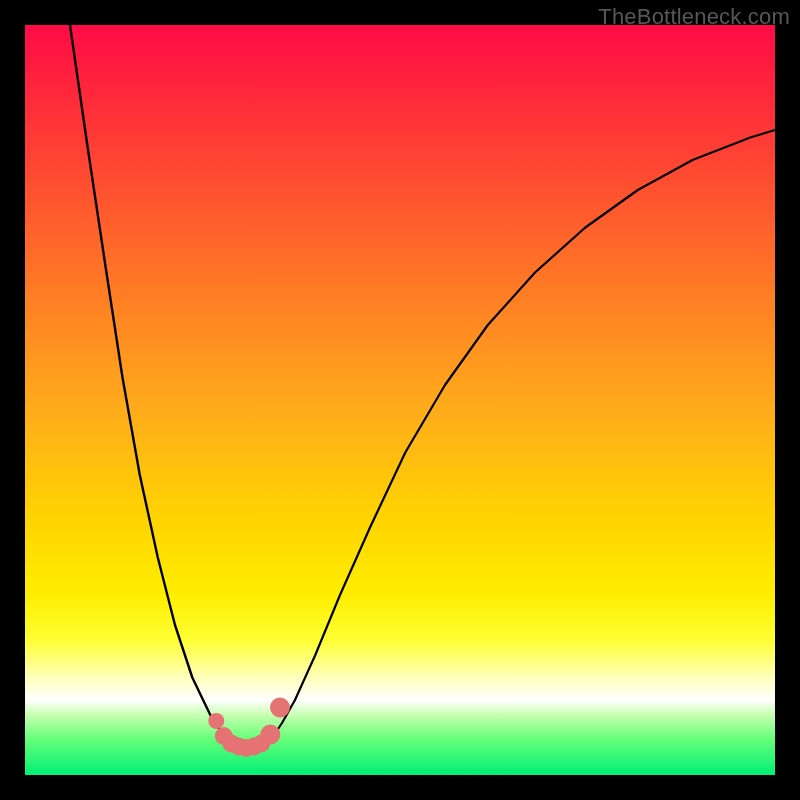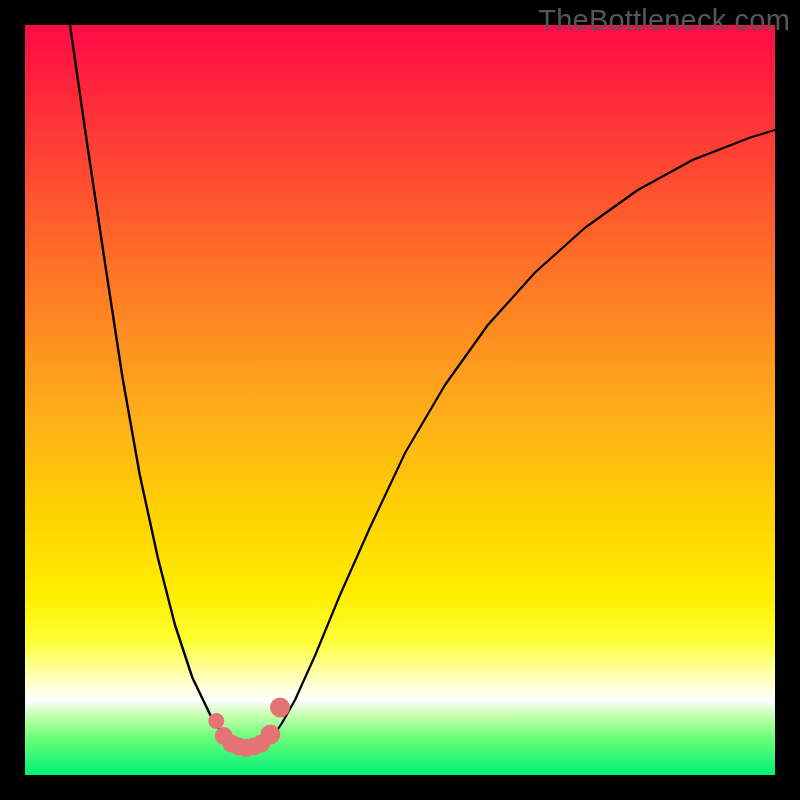--- a/index.html
+++ b/index.html
@@ -30,21 +30,21 @@
       #ffffff 90%,
       #c7ffb0 92%,
       #6bff7a 95%,
       #00ef76 100%);
   }
   .watermark {
     position: absolute;
     top: 4px;
     right: 10px;
     color: #575757;
-    font-size: 29px;
+    font-size: 22px;
     letter-spacing: 0.2px;
     font-weight: 500;
     user-select: none;
   }
   svg.curves {
     position: absolute;
     left: 0;
     top: 0;
     width: 750px;
     height: 750px;

